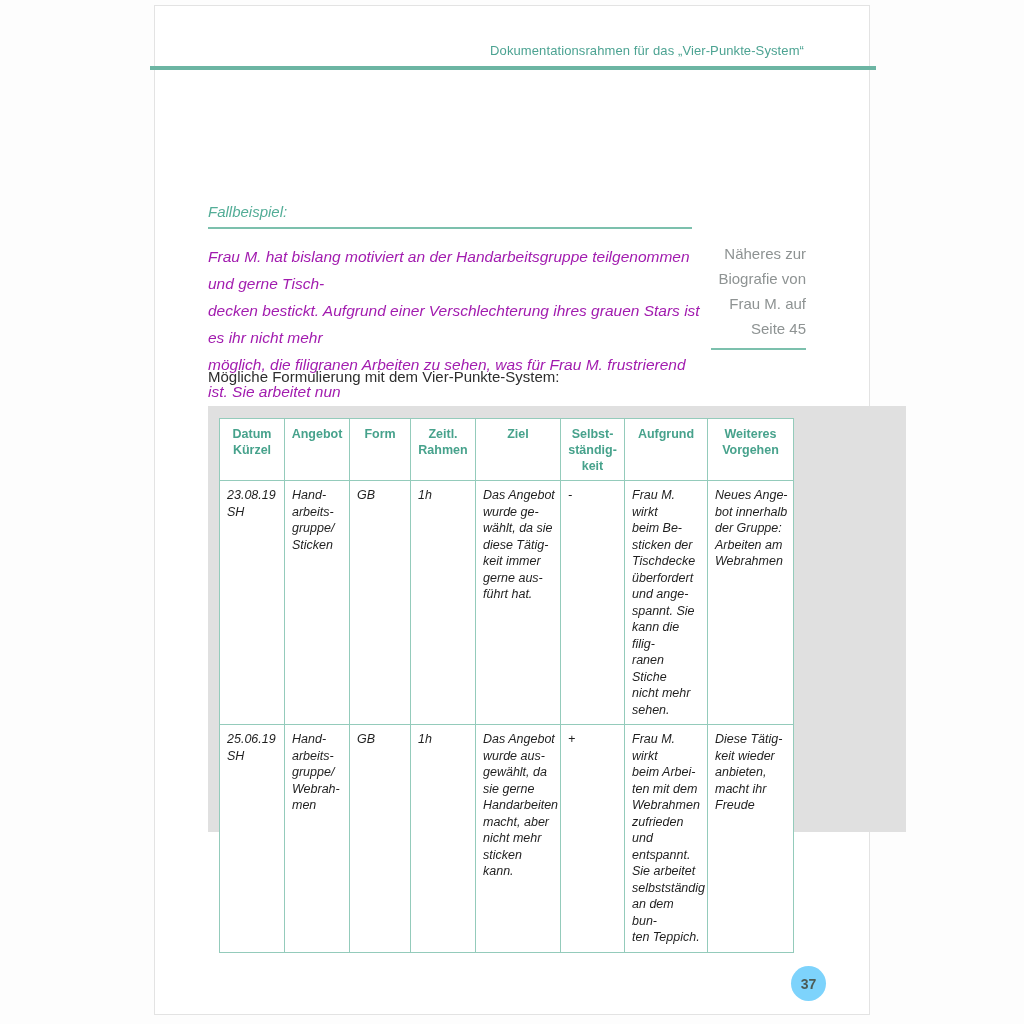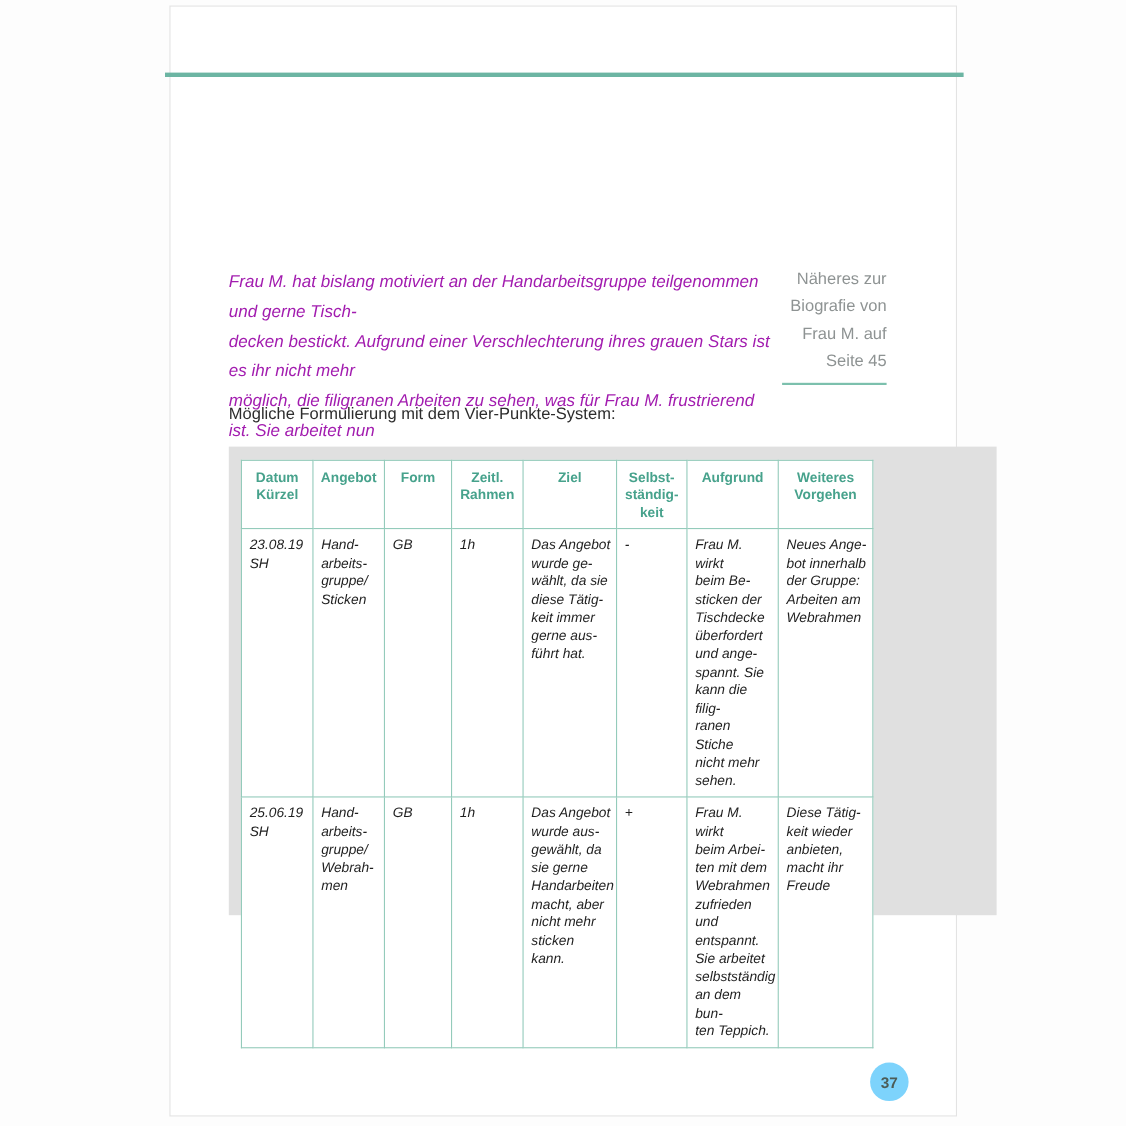--- a/index.html
+++ b/index.html
@@ -102,24 +102,26 @@
     font-size: 14px; font-weight: bold;
     display: flex; align-items: center; justify-content: center;
   }
 </style>
 </head>
 <body>
 
 <div class="canvas">
   <div class="page">
 
+    <div class="running-header pre">Dokumentationsrahmen für das „Vier-Punkte-System“</div>
 
     <div class="header-rule"></div>
 
 
+    <div class="fallbeispiel">Fallbeispiel:</div>
 
     <div class="case-para pre">Frau M. hat bislang motiviert an der Handarbeitsgruppe teilgenommen und gerne Tisch-
 decken bestickt. Aufgrund einer Verschlechterung ihres grauen Stars ist es ihr nicht mehr
 möglich, die filigranen Arbeiten zu sehen, was für Frau M. frustrierend ist. Sie arbeitet nun
 während der Handarbeitsgruppe am großen Webrahmen, in dem sie mit bunten Wollfä-
 den einen Teppich knüpft.</div>
 
     <div class="margin-note">
       <div class="pre">Näheres zur
 Biografie von

